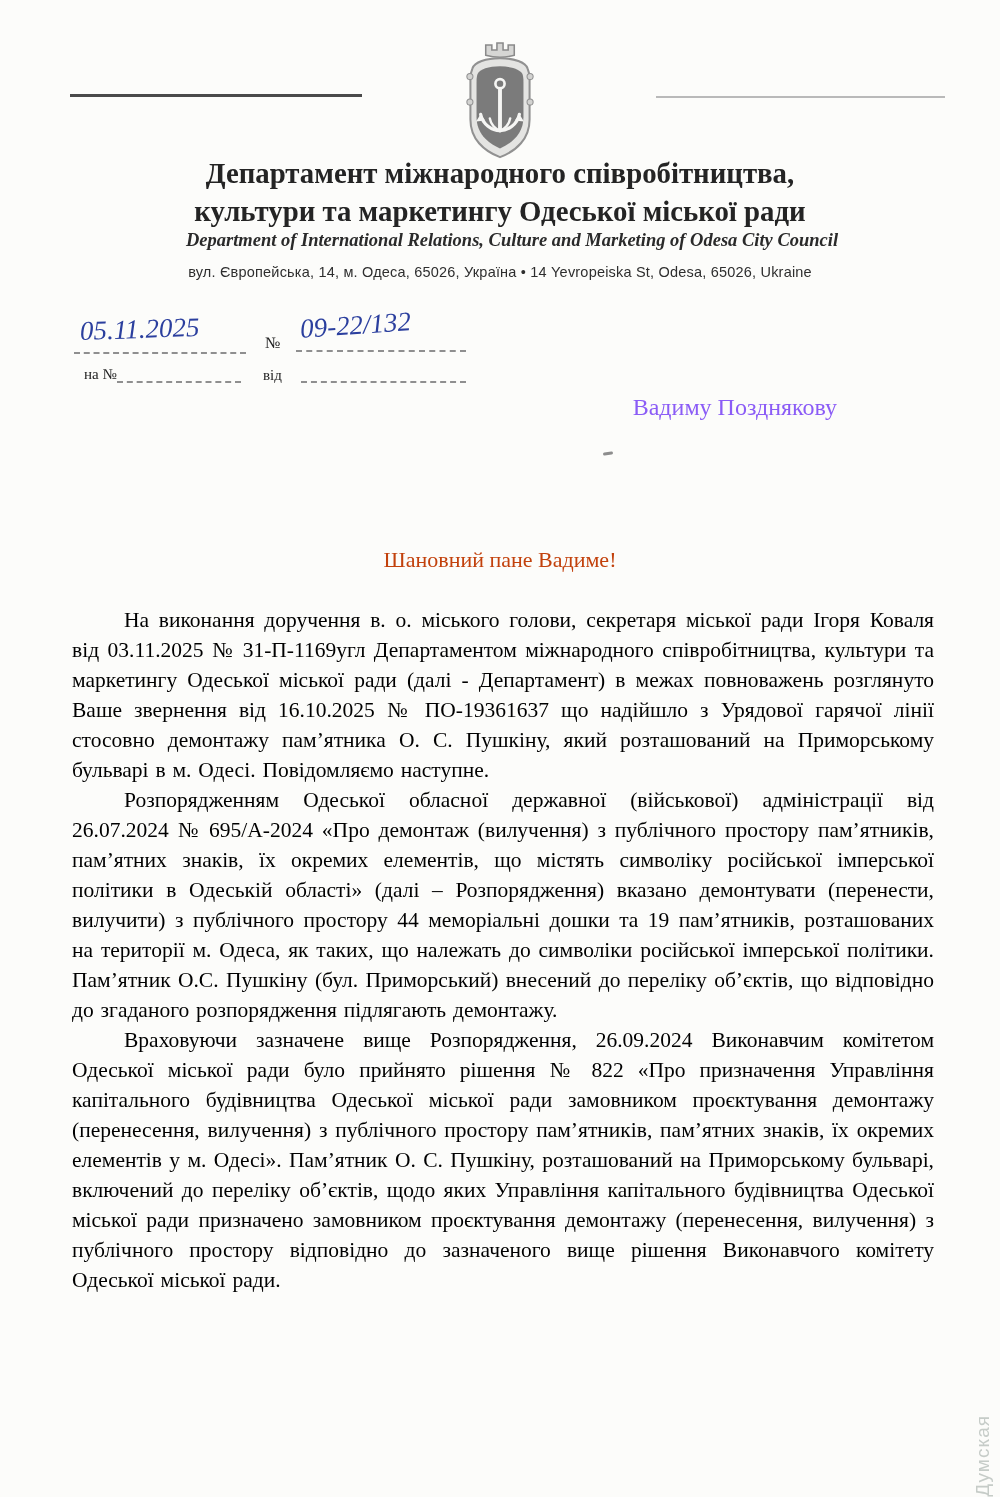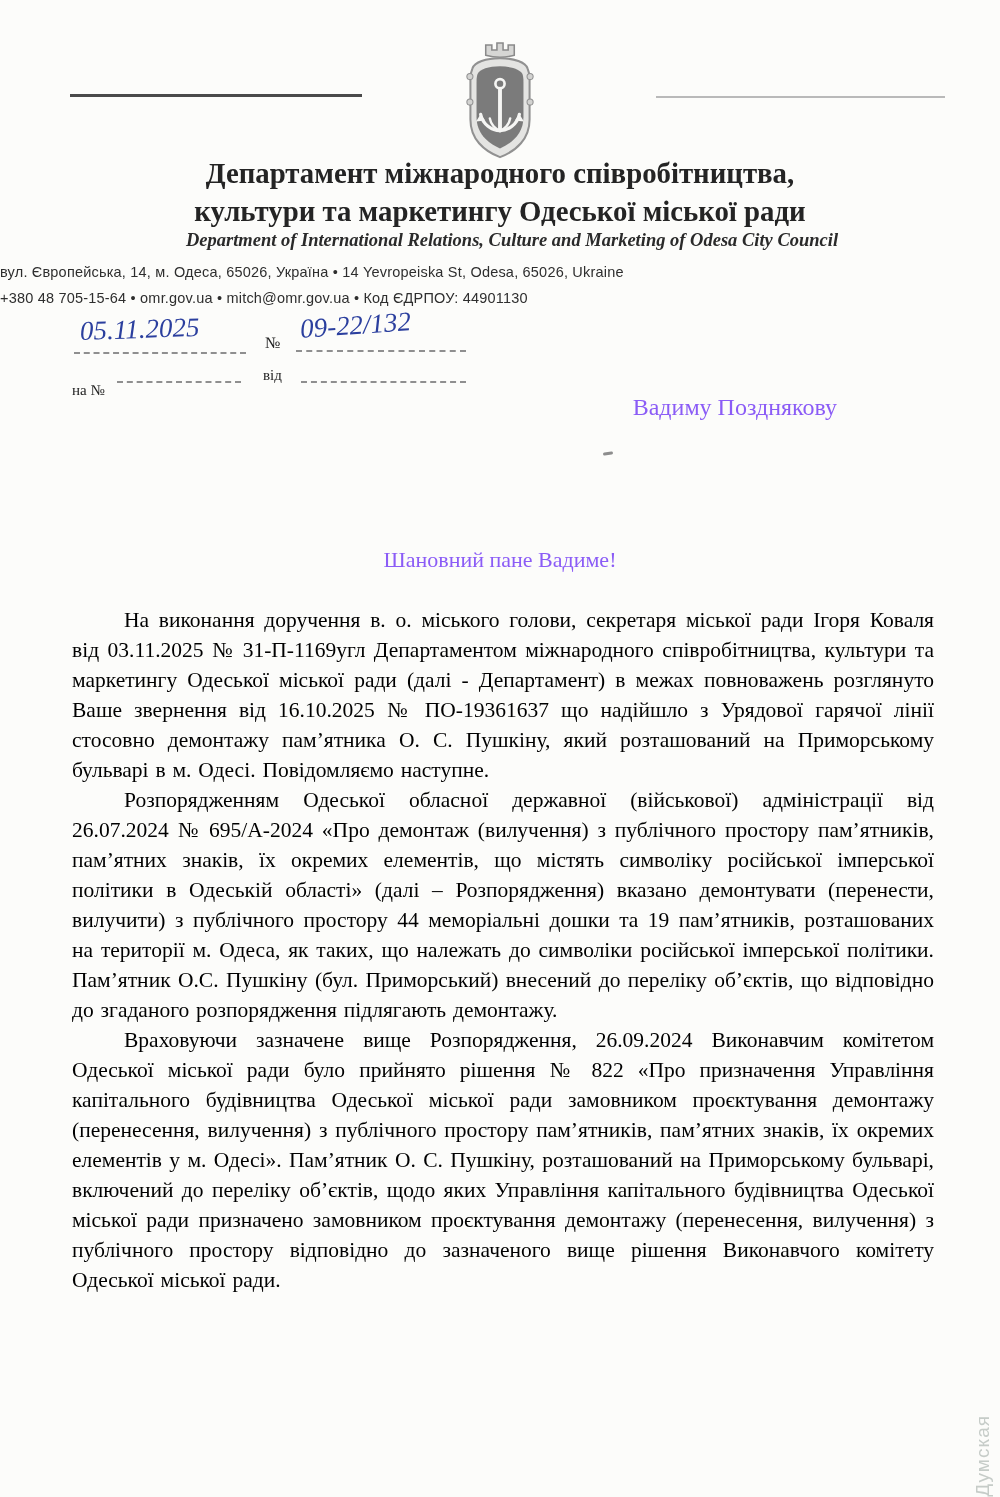--- a/index.html
+++ b/index.html
@@ -14,45 +14,45 @@
   .rule-right{left:656px;top:96px;width:289px;height:2px;background:#b9b9b9;}
   
   .emblem{position:absolute;left:449px;top:36px;width:102px;height:126px;}
   .emblem svg{width:100%;height:100%;}
   
   .org-uk{position:absolute;left:0;top:154px;width:1000px;text-align:center;
     font-weight:bold;font-size:30px;line-height:38px;color:#242424;}
   .org-uk .line{transform:scaleX(0.96);transform-origin:50% 50%;}
   .org-en{position:absolute;left:12px;top:230px;width:1000px;text-align:center;
     font-style:italic;font-weight:bold;font-size:18.5px;color:#2a2a2a;}
-  .addr-line{position:absolute;left:0;width:1000px;text-align:left;
+  .addr-line{position:absolute;left:0;width:1000px;text-align:center;
     font-family:"Liberation Sans",sans-serif;font-size:14.5px;color:#2e2e2e;letter-spacing:0.2px;}
   .addr-1{top:264px;}
   .addr-2{top:290px;}
   
   .hand{font-style:italic;color:#2b3f9e;font-size:27px;white-space:nowrap;
     font-family:"Liberation Serif",serif;}
   .ref-label{font-size:16px;color:#222;font-family:"Liberation Serif",serif;}
   .ref-underline{position:absolute;border-bottom:2px dashed #8f8f8f;height:1px;}
   .ref-date{position:absolute;left:80px;top:314px;transform:rotate(-2deg);}
   .ref-date-line{left:74px;top:351px;width:172px;}
   .ref-no-label{position:absolute;left:265px;top:334px;}
   .ref-no{position:absolute;left:300px;top:310px;transform:rotate(-4deg);}
   .ref-no-line{left:296px;top:349px;width:170px;}
-  .ref-onno-label{position:absolute;left:72px;top:366px;font-size:15px;margin-top:16px;}
+  .ref-onno-label{position:absolute;left:84px;top:366px;font-size:15px;}
   .ref-onno-line{left:117px;top:380px;width:124px;}
   .ref-vid-label{position:absolute;left:263px;top:367px;font-size:15px;}
   .ref-vid-line{left:301px;top:380px;width:165px;}
   
   .addressee{position:absolute;right:163px;top:394px;font-size:24px;color:#8b5cf6;}
   .artifact{position:absolute;left:603px;top:452px;width:10px;height:3px;
     background:#8d8d8d;border-radius:2px;transform:rotate(-8deg);}
   
   .salutation{position:absolute;left:0;top:547px;width:1000px;text-align:center;
-    font-size:22px;color:#8b5cf6;}
+    font-size:22px;color:#c2410c;}
   .letter-body{position:absolute;left:72px;top:605px;width:862px;
     font-size:21.5px;line-height:30px;text-align:justify;color:#000000;}
   .letter-body p{margin:0;text-indent:52px;word-spacing:1.5px;}
   
   .watermark{position:absolute;right:6px;bottom:0px;
     writing-mode:vertical-rl;transform:rotate(180deg);
     font-family:"Liberation Sans",sans-serif;font-size:19px;letter-spacing:1px;
     color:#c6ccc8;}
 </style>
 </head>
@@ -91,21 +91,20 @@
   </div>
 
   <div class="org-uk">
     <div class="line">Департамент міжнародного співробітництва,</div>
     <div class="line">культури та маркетингу Одеської міської ради</div>
   </div>
 
   <div class="org-en">Department of International Relations, Culture and Marketing of Odesa City Council</div>
 
   <div class="addr-line addr-1">вул. Європейська, 14, м. Одеса, 65026, Україна  •  14 Yevropeiska St, Odesa, 65026, Ukraine</div>
-  <div class="addr-line addr-2">+380 48 705-15-64  •  omr.gov.ua  •  mitch@omr.gov.ua  •  Код ЄДРПОУ: 44901130</div>
 
   <div>
     <span class="hand ref-date">05.11.2025</span>
     <span class="ref-underline ref-date-line"></span>
     <span class="ref-label ref-no-label">№</span>
     <span class="hand ref-no">09-22/132</span>
     <span class="ref-underline ref-no-line"></span>
     <span class="ref-label ref-onno-label">на №</span>
     <span class="ref-underline ref-onno-line"></span>
     <span class="ref-label ref-vid-label">від</span>

